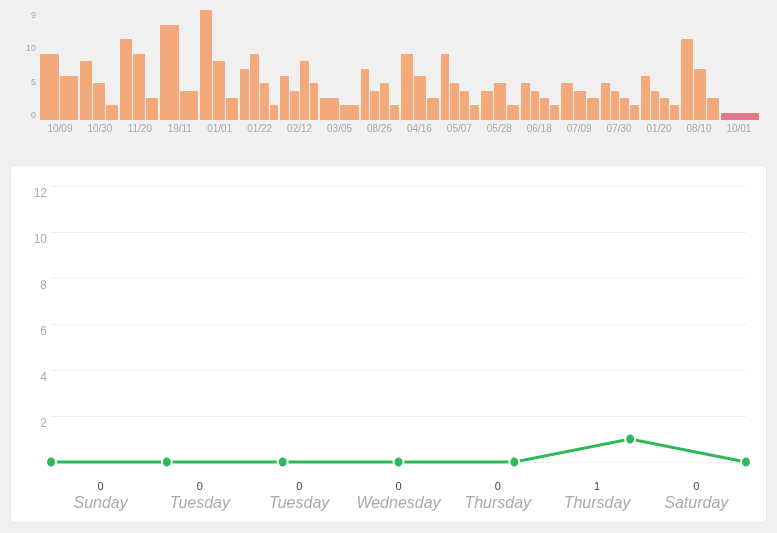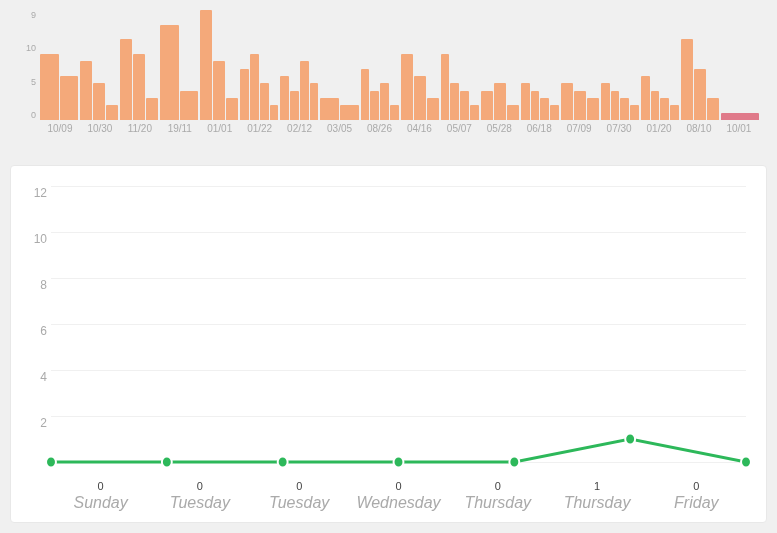--- a/index.html
+++ b/index.html
@@ -334,16 +334,16 @@
       <div class="day-col">
         <span class="day-value">0</span>
         <span class="day-name">Thursday</span>
       </div>
       <div class="day-col">
         <span class="day-value">1</span>
         <span class="day-name">Thursday</span>
       </div>
       <div class="day-col">
         <span class="day-value">0</span>
-        <span class="day-name">Friday</span>
+        <span class="day-name">Saturday</span>
       </div>
     </div>
 </div>
 
 </body></html>

